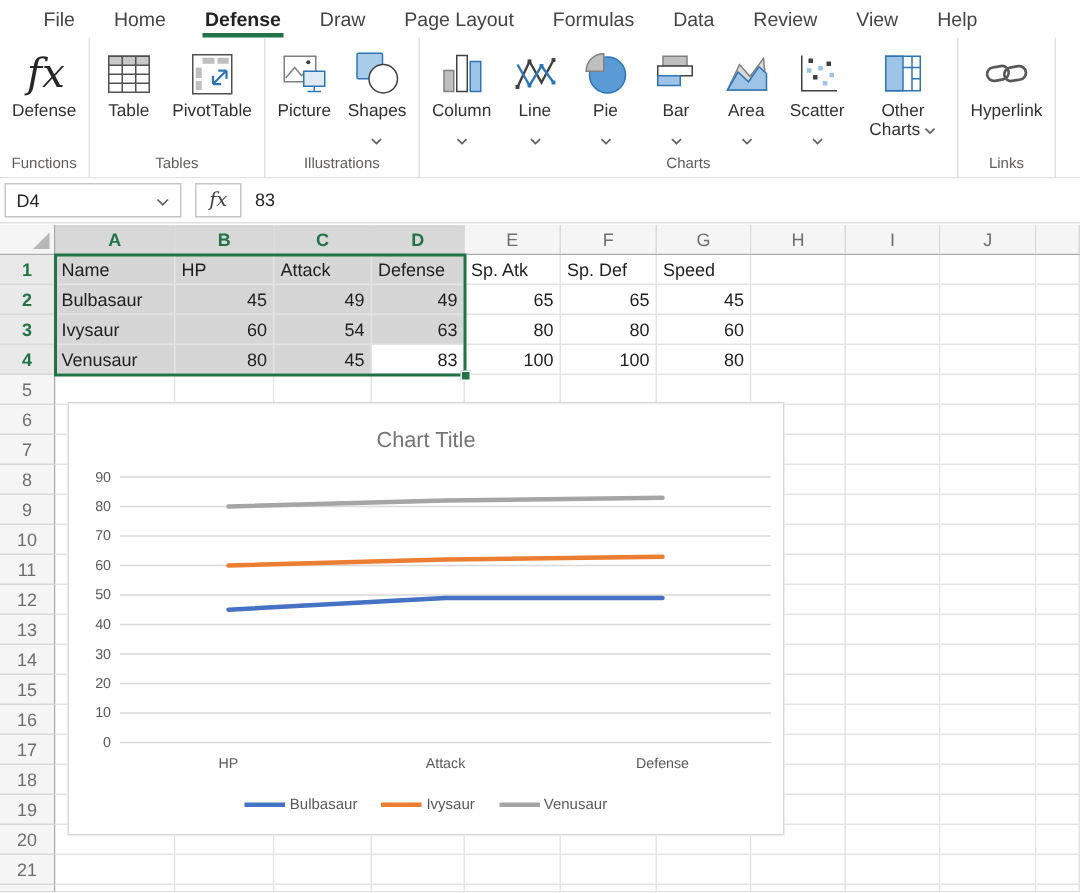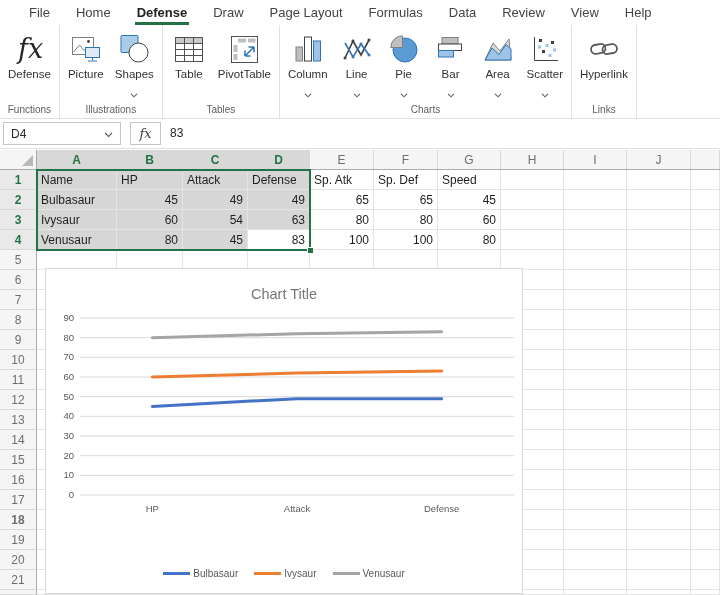--- a/index.html
+++ b/index.html
@@ -51,21 +51,21 @@
   .rowhdr{ background:var(--hdr-bg); color:#6E6E6E; font-size:12px; display:flex; align-items:center; justify-content:center;
            border-bottom:1px solid var(--hdr-line); border-right:1px solid #ABABAB; cursor:pointer; }
   .rowhdr.sel{ color:var(--green); font-weight:bold; background:#E9E9E9; }
   .corner{ position:relative; background:var(--hdr-bg); border-right:1px solid #ABABAB; cursor:pointer; }
   .corner::after{ content:""; position:absolute; right:3px; bottom:3px; width:0; height:0;
                   border-left:11px solid transparent; border-bottom:11px solid #B8B8B8; }
   .sel-border{ position:absolute; left:36px; top:19px; width:275px; height:82px; border:2px solid var(--green); pointer-events:none; z-index:3; }
   .fill-handle{ position:absolute; right:-5px; bottom:-5px; width:7px; height:7px; background:var(--green); border:1px solid #fff; }
 
   
-  .chart-box{ position:absolute; left:45px; top:268px; width:478px; height:326px; background:#fff; border:1px solid #D9D9D9; z-index:5; cursor:move;text-decoration:underline; }
+  .chart-box{ position:absolute; left:45px; top:268px; width:478px; height:289px; background:#fff; border:1px solid #D9D9D9; z-index:5; cursor:move;text-decoration:underline; }
   .chart-title{ position:absolute; top:17px; left:0; width:100%; text-align:center; font-size:14.5px; color:#757575; }
   .plot-svg{ position:absolute; left:0; top:0; }
   .legend{ position:absolute; bottom:14px; left:0; width:100%; display:flex; justify-content:center; align-items:center; gap:16px; }
   .legend-item{ display:flex; align-items:center; gap:0px; font-size:10px; color:#595959; }
   .legend-swatch{ width:27px; height:3px; margin-right:3px; }
 </style>
 </head>
 <body>
 
 <div class="menubar" id="menubar">
@@ -93,50 +93,20 @@
           <div class="btn-label">Defense</div>
         </div>
       </div>
       <div class="group-label">Functions</div>
     </div>
     <div class="ribbon-group">
       <div class="ribbon-buttons">
         <div class="ribbon-btn">
           <div class="icon-box">
             <svg width="36" height="36" viewBox="0 0 36 36">
-              <rect x="4.5" y="6.5" width="21" height="17" fill="#fff" stroke="#7F7F7F"></rect>
-              <circle cx="20.5" cy="10.5" r="1.4" fill="#404040"></circle>
-              <path d="M5.5 21 l6-7 4.5 5.5 3-3 5 4.5" stroke="#7F7F7F" fill="none"></path>
-              <rect x="17.5" y="16.5" width="14" height="10" fill="#DEEBF7" stroke="#2E75B6"></rect>
-              <line x1="24.5" y1="26.5" x2="24.5" y2="29.5" stroke="#2E75B6"></line>
-              <line x1="20" y1="30" x2="29" y2="30" stroke="#2E75B6"></line>
-            </svg>
-          </div>
-          <div class="btn-label">Picture</div>
-        </div>
-        <div class="ribbon-btn">
-          <div class="icon-box">
-            <svg width="36" height="36" viewBox="0 0 36 36">
-              <rect x="5" y="4.5" width="17" height="17" rx="1" fill="#A9CCE9" stroke="#2E75B6"></rect>
-              <circle cx="22.5" cy="21.5" r="9.5" fill="#fff" stroke="#404040"></circle>
-            </svg>
-          </div>
-          <div class="btn-label">Shapes</div>
-          <span class="chev"><svg width="8" height="5" viewBox="0 0 8 5">
-              <path d="M1 .8 L4 3.8 L7 .8" stroke="#605E5C" stroke-width="1.1" fill="none"></path>
-            </svg></span>
-        </div>
-      </div>
-      <div class="group-label">Illustrations</div>
-    </div>
-    <div class="ribbon-group">
-      <div class="ribbon-buttons">
-        <div class="ribbon-btn">
-          <div class="icon-box">
-            <svg width="36" height="36" viewBox="0 0 36 36">
               <rect x="4.5" y="6.5" width="27" height="24" fill="#fff" stroke="#505050"></rect>
               <rect x="4.5" y="6.5" width="27" height="6" fill="#C9C9C9" stroke="#505050"></rect>
               <g stroke="#505050">
                 <line x1="13.5" y1="6.5" x2="13.5" y2="30.5"></line>
                 <line x1="22.5" y1="6.5" x2="22.5" y2="30.5"></line>
                 <line x1="4.5" y1="18.5" x2="31.5" y2="18.5"></line>
                 <line x1="4.5" y1="24.5" x2="31.5" y2="24.5"></line>
               </g>
             </svg>
           </div>
@@ -150,20 +120,50 @@
               <rect x="22" y="7.5" width="7.5" height="4" fill="#BFBFBF"></rect>
               <rect x="7.5" y="14" width="4" height="7" fill="#BFBFBF"></rect>
               <rect x="7.5" y="23" width="4" height="6" fill="#BFBFBF"></rect>
               <path d="M28 16 L19 25 M28 16 h-5.5 M28 16 v5.5 M19 25 h5.5 M19 25 v-5.5" stroke="#2E75B6" stroke-width="1.5" fill="none"></path>
             </svg>
           </div>
           <div class="btn-label">PivotTable</div>
         </div>
       </div>
       <div class="group-label">Tables</div>
+    </div>
+    <div class="ribbon-group">
+      <div class="ribbon-buttons">
+        <div class="ribbon-btn">
+          <div class="icon-box">
+            <svg width="36" height="36" viewBox="0 0 36 36">
+              <rect x="4.5" y="6.5" width="21" height="17" fill="#fff" stroke="#7F7F7F"></rect>
+              <circle cx="20.5" cy="10.5" r="1.4" fill="#404040"></circle>
+              <path d="M5.5 21 l6-7 4.5 5.5 3-3 5 4.5" stroke="#7F7F7F" fill="none"></path>
+              <rect x="17.5" y="16.5" width="14" height="10" fill="#DEEBF7" stroke="#2E75B6"></rect>
+              <line x1="24.5" y1="26.5" x2="24.5" y2="29.5" stroke="#2E75B6"></line>
+              <line x1="20" y1="30" x2="29" y2="30" stroke="#2E75B6"></line>
+            </svg>
+          </div>
+          <div class="btn-label">Picture</div>
+        </div>
+        <div class="ribbon-btn">
+          <div class="icon-box">
+            <svg width="36" height="36" viewBox="0 0 36 36">
+              <rect x="5" y="4.5" width="17" height="17" rx="1" fill="#A9CCE9" stroke="#2E75B6"></rect>
+              <circle cx="22.5" cy="21.5" r="9.5" fill="#fff" stroke="#404040"></circle>
+            </svg>
+          </div>
+          <div class="btn-label">Shapes</div>
+          <span class="chev"><svg width="8" height="5" viewBox="0 0 8 5">
+              <path d="M1 .8 L4 3.8 L7 .8" stroke="#605E5C" stroke-width="1.1" fill="none"></path>
+            </svg></span>
+        </div>
+      </div>
+      <div class="group-label">Illustrations</div>
     </div>
     <div class="ribbon-group">
       <div class="ribbon-buttons">
         <div class="ribbon-btn">
           <div class="icon-box">
             <svg width="36" height="36" viewBox="0 0 36 36">
               <rect x="6" y="16" width="6.5" height="14" fill="#BFBFBF" stroke="#808080"></rect>
               <rect x="14.5" y="6" width="7" height="24" fill="#fff" stroke="#404040"></rect>
               <rect x="23.5" y="10" width="7" height="20" fill="#9DC3E6" stroke="#2E75B6"></rect>
             </svg>
@@ -246,20 +246,34 @@
                 <rect x="26" y="17.5" width="3" height="3"></rect>
                 <rect x="11" y="14.5" width="3" height="3"></rect>
                 <rect x="21.5" y="23" width="3" height="3"></rect>
               </g>
             </svg>
           </div>
           <div class="btn-label">Scatter</div>
           <span class="chev"><svg width="8" height="5" viewBox="0 0 8 5">
               <path d="M1 .8 L4 3.8 L7 .8" stroke="#605E5C" stroke-width="1.1" fill="none"></path>
             </svg></span>
+        </div>
+        <div class="ribbon-btn">
+          <div class="icon-box">
+            <svg width="36" height="36" viewBox="0 0 36 36">
+              <rect x="6.5" y="6.5" width="23" height="23" fill="#fff" stroke="#2E75B6"></rect>
+              <rect x="6.5" y="6.5" width="11.5" height="23" fill="#9DC3E6" stroke="#2E75B6"></rect>
+              <line x1="24" y1="6.5" x2="24" y2="29.5" stroke="#2E75B6"></line>
+              <line x1="18" y1="14" x2="29.5" y2="14" stroke="#2E75B6"></line>
+              <line x1="24" y1="21.5" x2="29.5" y2="21.5" stroke="#2E75B6"></line>
+            </svg>
+          </div>
+          <div class="btn-label">Other Charts<span class="chev-inline"><svg width="8" height="5" viewBox="0 0 8 5">
+                <path d="M1 .8 L4 3.8 L7 .8" stroke="#605E5C" stroke-width="1.1" fill="none"></path>
+              </svg></span></div>
         </div>
       </div>
       <div class="group-label">Charts</div>
     </div>
     <div class="ribbon-group">
       <div class="ribbon-buttons">
         <div class="ribbon-btn">
           <div class="icon-box">
             <svg width="36" height="36" viewBox="0 0 36 36">
               <g fill="none" stroke="#595959" stroke-width="1.8">
@@ -537,21 +551,21 @@
       <div class="cell" style="width: 62px; height: 20px;"></div>
       <div class="cell" style="width: 64px; height: 20px;"></div>
       <div class="cell" style="width: 64px; height: 20px;"></div>
       <div class="cell" style="width: 63px; height: 20px;"></div>
       <div class="cell" style="width: 63px; height: 20px;"></div>
       <div class="cell" style="width: 63px; height: 20px;"></div>
       <div class="cell" style="width: 64px; height: 20px;"></div>
       <div class="cell" style="width: 29px; height: 20px;"></div>
     </div>
     <div class="grid-row">
-      <div class="rowhdr" style="width: 37px; height: 20px; font-weight: bold;">18</div>
+      <div class="rowhdr" style="width: 37px; height: 20px;">18</div>
       <div class="cell" style="width: 80px; height: 20px;"></div>
       <div class="cell" style="width: 66px; height: 20px;"></div>
       <div class="cell" style="width: 65px; height: 20px;"></div>
       <div class="cell" style="width: 62px; height: 20px;"></div>
       <div class="cell" style="width: 64px; height: 20px;"></div>
       <div class="cell" style="width: 64px; height: 20px;"></div>
       <div class="cell" style="width: 63px; height: 20px;"></div>
       <div class="cell" style="width: 63px; height: 20px;"></div>
       <div class="cell" style="width: 63px; height: 20px;"></div>
       <div class="cell" style="width: 64px; height: 20px;"></div>

